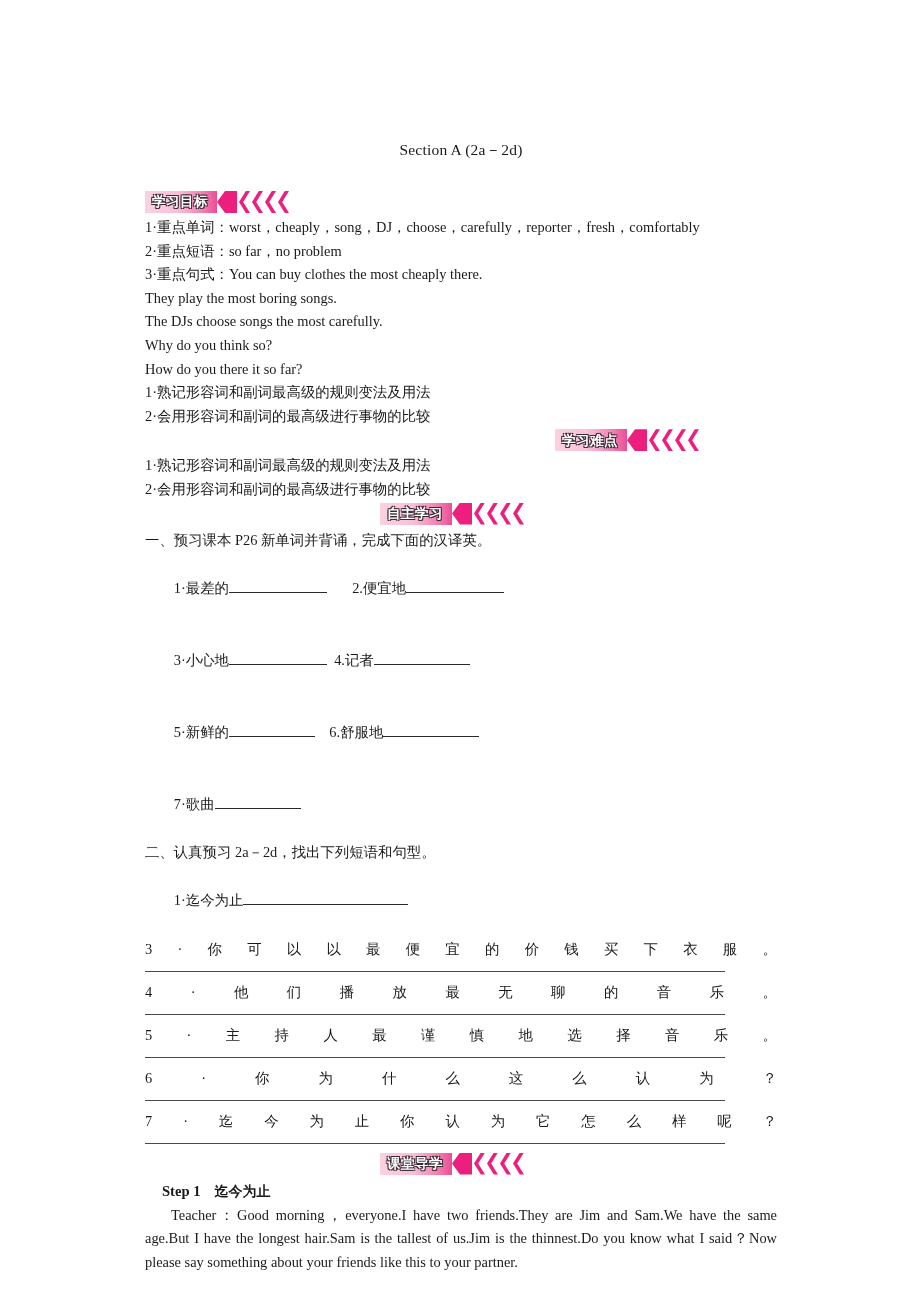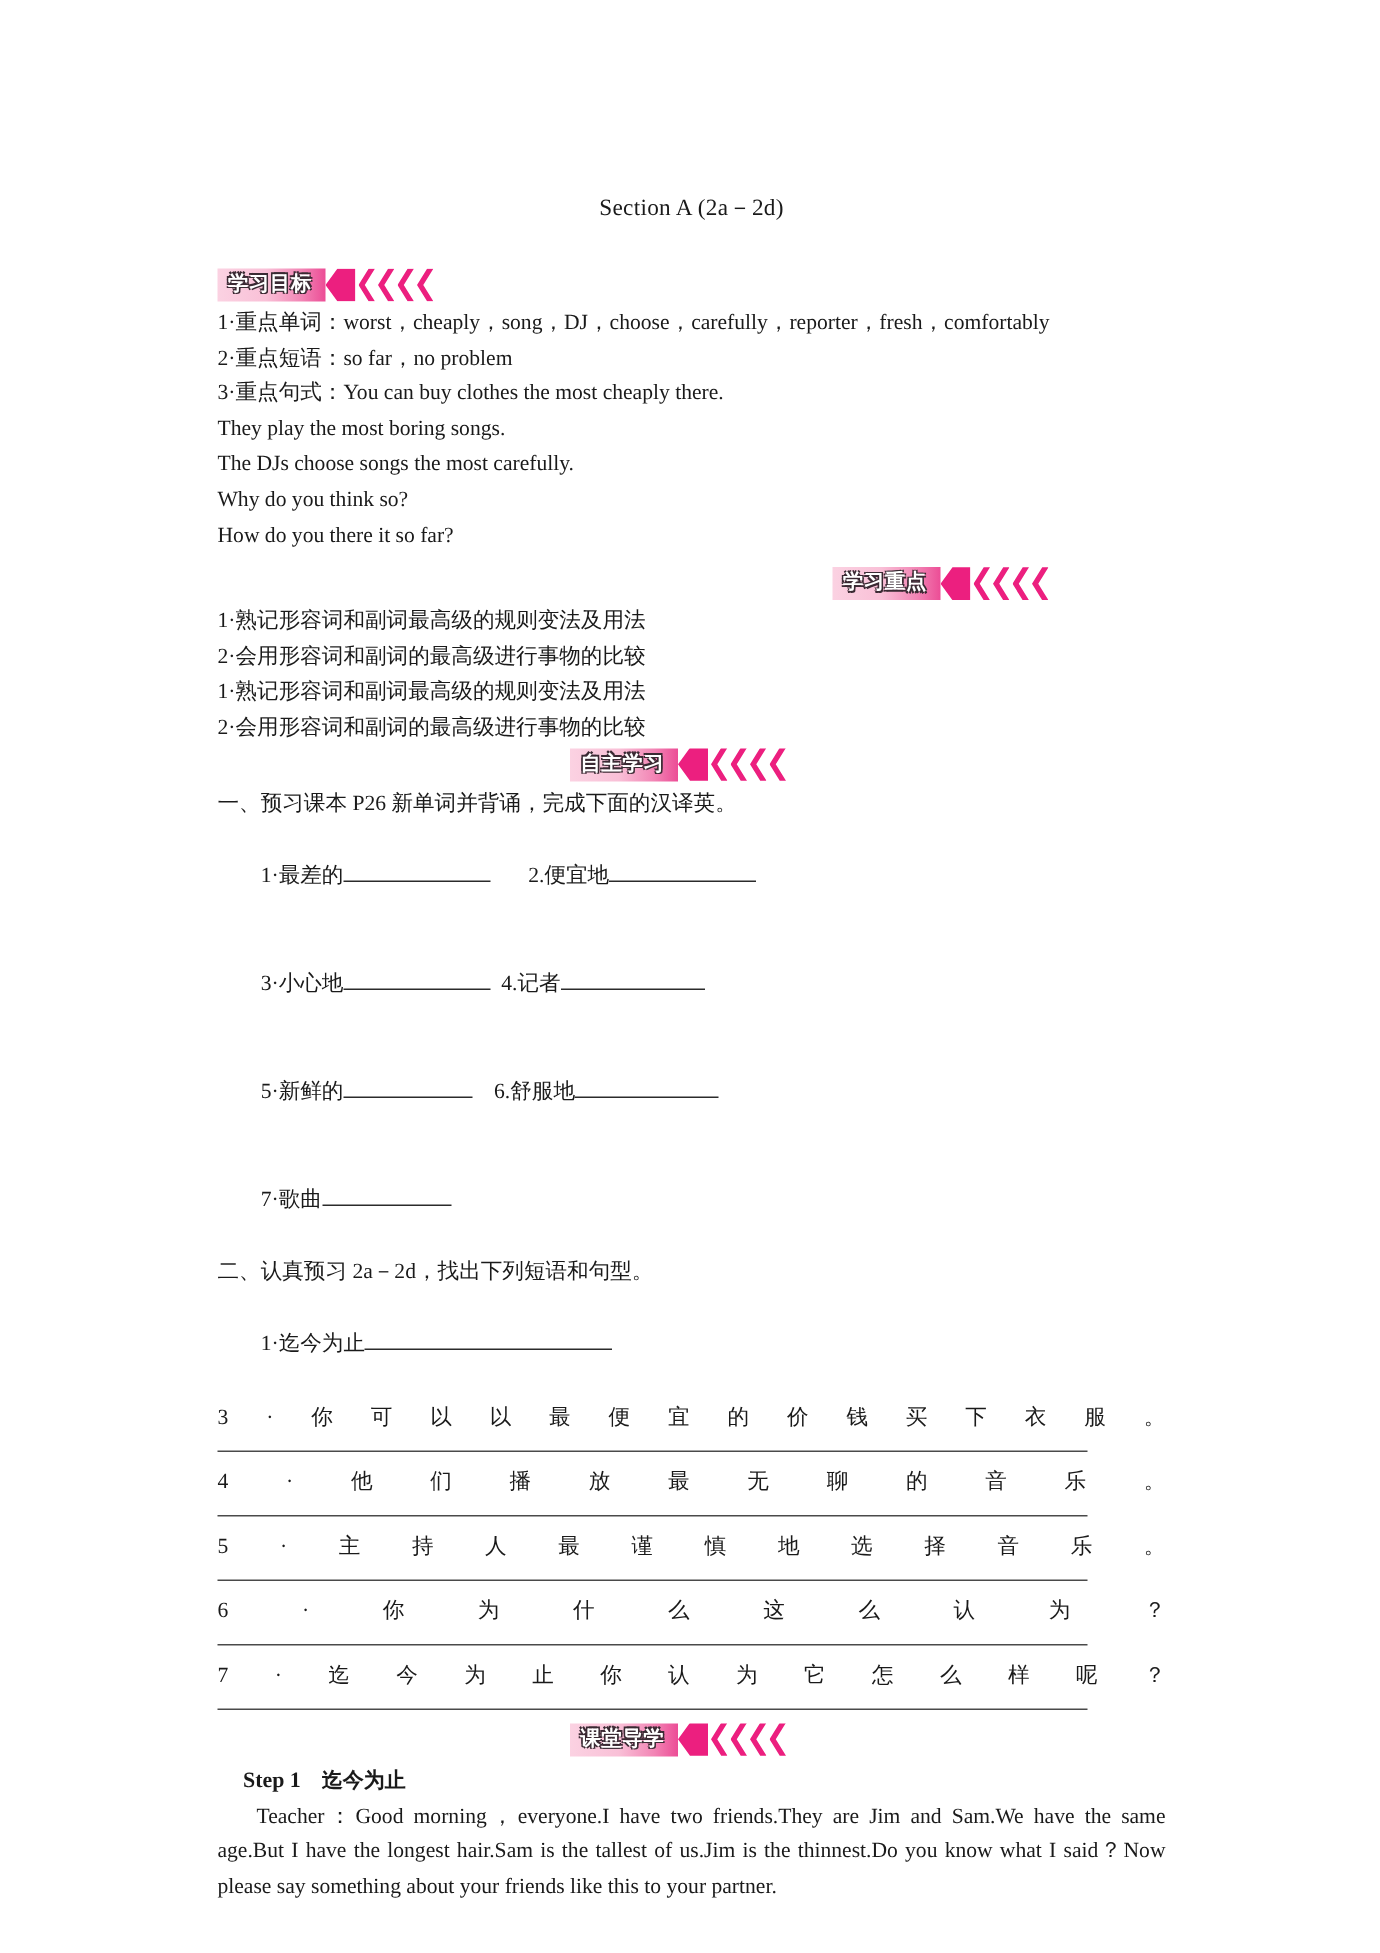--- a/index.html
+++ b/index.html
@@ -11,21 +11,21 @@
     width: 920px;
     height: 1302px;
     position: relative;
     font-family: "Liberation Serif", "DejaVu Serif", serif;
     color: #1a1a1a;
     overflow: hidden;
   }
 
   .page {
     position: absolute;
-    left: 0; top: 0;
+    left: 0; top: 12px;
     width: 920px;
     height: 956px;
   }
 
   .content {
     position: absolute;
     left: 145px;
     top: 128px;
     width: 632px;
   }
@@ -177,37 +177,37 @@
     <div>
       <p class="line">1·重点单词：worst，cheaply，song，DJ，choose，carefully，reporter，fresh，comfortably</p>
       <p class="line">2·重点短语：so far，no problem</p>
       <p class="line">3·重点句式：You can buy clothes the most cheaply there.</p>
       <p class="line">They play the most boring songs.</p>
       <p class="line">The DJs choose songs the most carefully.</p>
       <p class="line">Why do you think so?</p>
       <p class="line">How do you there it so far?</p>
     </div>
 
-    <div class="banner-row right" style="margin-top:9px;">
-      <div class="banner">
-        <div class="banner-label">学习重点</div>
-        <div class="banner-block"></div>
-        <div class="banner-chevrons">
-          <i class="chev"></i>
-          <i class="chev"></i>
-          <i class="chev"></i>
-          <i class="chev"></i>
-        </div>
-      </div>
-    </div>
     <div>
       <p class="line">1·熟记形容词和副词最高级的规则变法及用法</p>
       <p class="line">2·会用形容词和副词的最高级进行事物的比较</p>
     </div>
 
+    <div class="banner-row right" style="margin-top:1px;">
+      <div class="banner">
+        <div class="banner-label">学习难点</div>
+        <div class="banner-block"></div>
+        <div class="banner-chevrons">
+          <i class="chev"></i>
+          <i class="chev"></i>
+          <i class="chev"></i>
+          <i class="chev"></i>
+        </div>
+      </div>
+    </div>
     <div>
       <p class="line">1·熟记形容词和副词最高级的规则变法及用法</p>
       <p class="line">2·会用形容词和副词的最高级进行事物的比较</p>
     </div>
 
     <div class="banner-row center" style="margin-top:1px;">
       <div class="banner">
         <div class="banner-label">自主学习</div>
         <div class="banner-block"></div>
         <div class="banner-chevrons">

